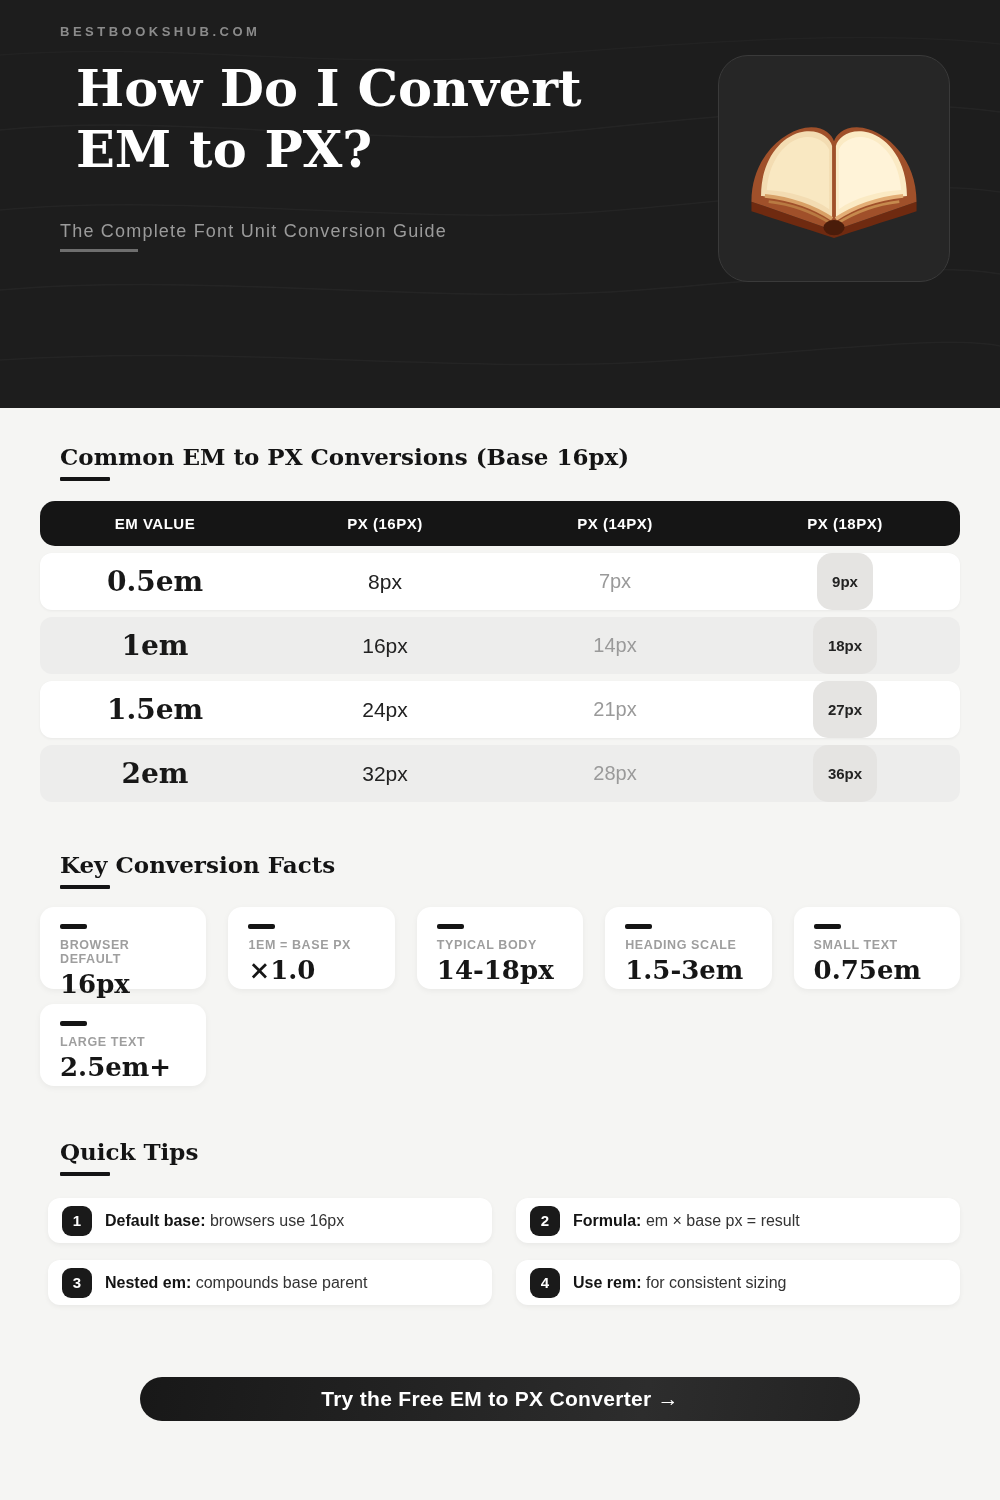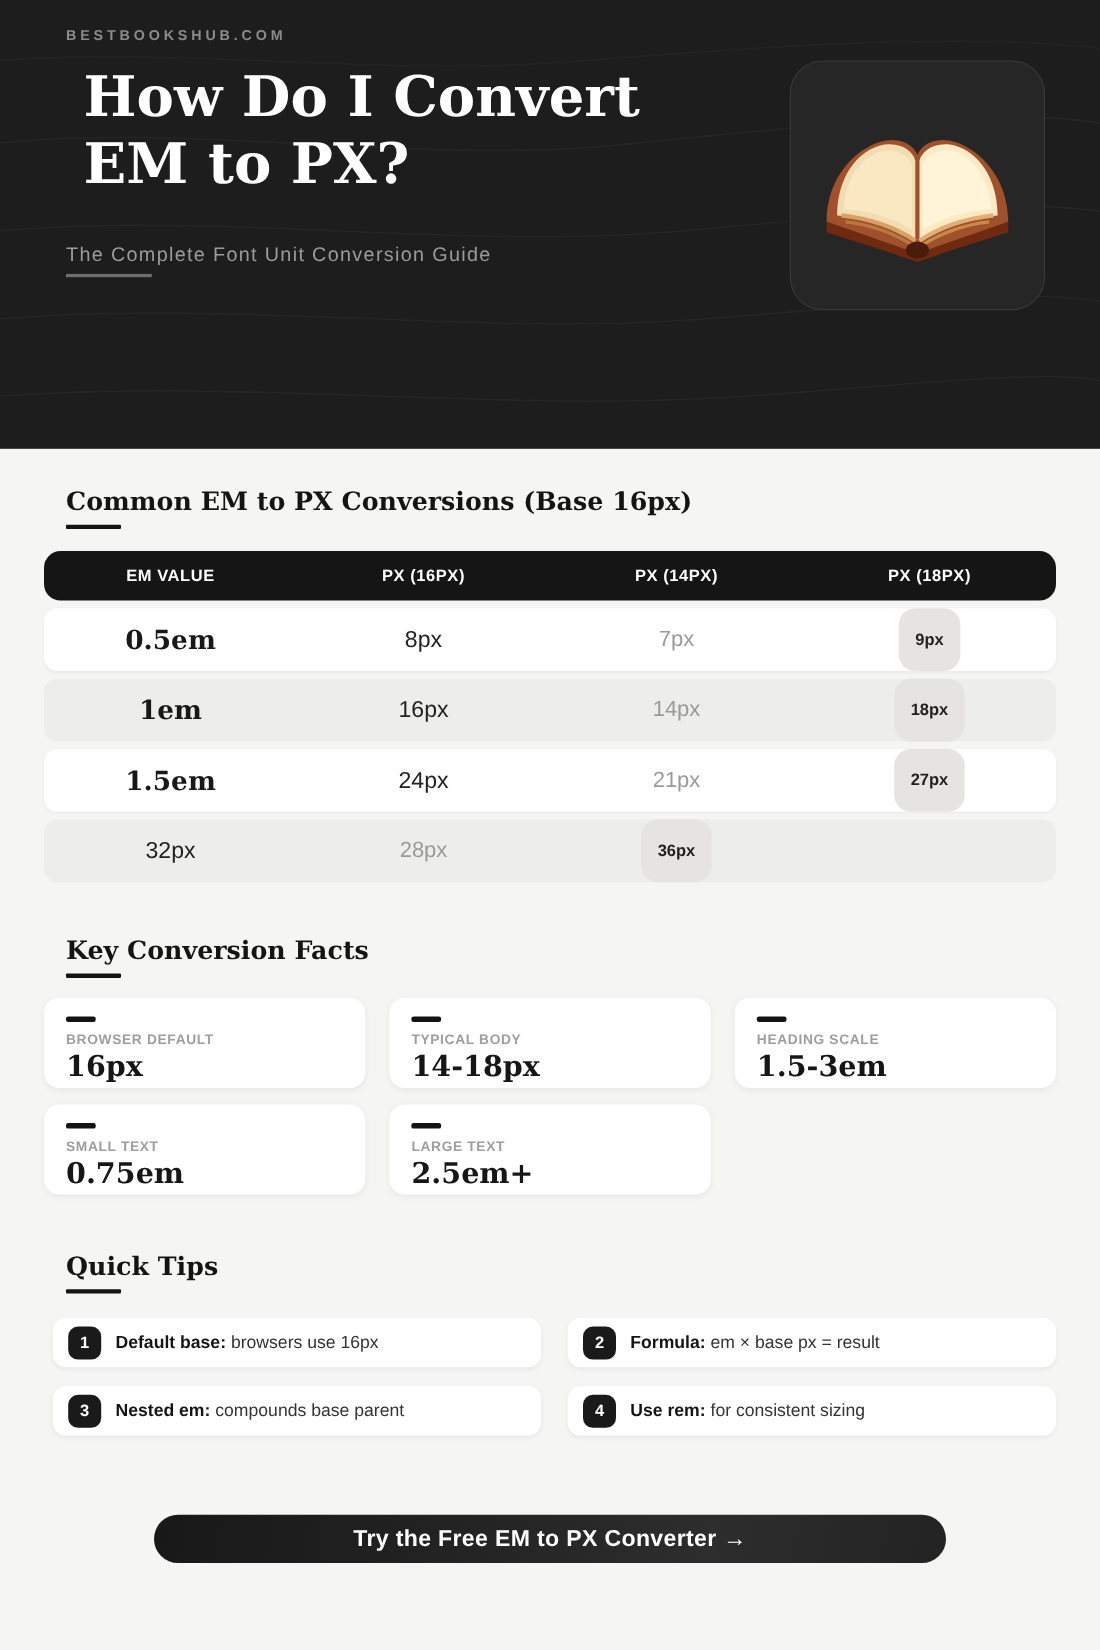--- a/index.html
+++ b/index.html
@@ -74,33 +74,33 @@
   }
   .t-row {
     height:57px; border-radius:12px;
     display:grid; grid-template-columns:1fr 1fr 1fr 1fr;
     align-items:center; text-align:center;
     background:#ffffff;
     box-shadow:0 1px 3px rgba(0,0,0,0.05);
     margin-top:7px;
   }
   .t-row.alt { background:#ededec; box-shadow:none; }
-  .c-em { font-family:"DejaVu Serif", serif; font-weight:bold; font-size:24px; color:#181818; }
+  .c-em { font-family:"DejaVu Serif", serif; font-weight:bold; font-size:28px; color:#181818; }
   .c-16 { font-weight:normal; font-size:21px; color:#222222; }
   .c-14 { font-size:20px; color:#9a9a9a; }
   .pill {
     display:inline-block; background:#e5e4e2; border-radius:15px;
     padding:20px 15px; font-weight:bold; font-size:15px; color:#222222;
   }
 
   
   .facts-section { margin-top:49px; }
   .facts-grid {
     margin-top:18px;
-    display:grid; grid-template-columns:1fr 1fr 1fr;
+    display:grid; grid-template-columns:1fr 1fr 1fr 1fr 1fr;
     gap:15px 22px;
   }
   .fact-card {
     background:#ffffff; border-radius:14px;
     padding:17px 20px 16px 20px; height:82px;
     box-shadow:0 2px 6px rgba(0,0,0,0.05);
   }
   .fact-dash { width:27px; height:5px; background:#141414; border-radius:2px; }
   .fact-label {
     margin-top:9px; font-size:12.5px; font-weight:bold;
@@ -209,20 +209,21 @@
         <div class="c-14">14px</div>
         <div><span class="pill">18px</span></div>
       </div>
       <div class="t-row">
         <div class="c-em">1.5em</div>
         <div class="c-16">24px</div>
         <div class="c-14">21px</div>
         <div><span class="pill">27px</span></div>
       </div>
       <div class="t-row alt">
+        <div class="c-em">2em</div>
         <div class="c-16">32px</div>
         <div class="c-14">28px</div>
         <div><span class="pill">36px</span></div>
       </div>
     </div>
   </section>
 
   <section class="facts-section">
     <div class="section-head">
       <div class="section-title">Key Conversion Facts</div>
@@ -230,20 +231,25 @@
     </div>
 
     <div class="facts-grid">
       <div class="fact-card">
         <div class="fact-dash"></div>
         <div class="fact-label">BROWSER DEFAULT</div>
         <div class="fact-value">16px</div>
       </div>
       <div class="fact-card">
         <div class="fact-dash"></div>
+        <div class="fact-label">1EM = BASE PX</div>
+        <div class="fact-value">×1.0</div>
+      </div>
+      <div class="fact-card">
+        <div class="fact-dash"></div>
         <div class="fact-label">TYPICAL BODY</div>
         <div class="fact-value">14-18px</div>
       </div>
       <div class="fact-card">
         <div class="fact-dash"></div>
         <div class="fact-label">HEADING SCALE</div>
         <div class="fact-value">1.5-3em</div>
       </div>
       <div class="fact-card">
         <div class="fact-dash"></div>

